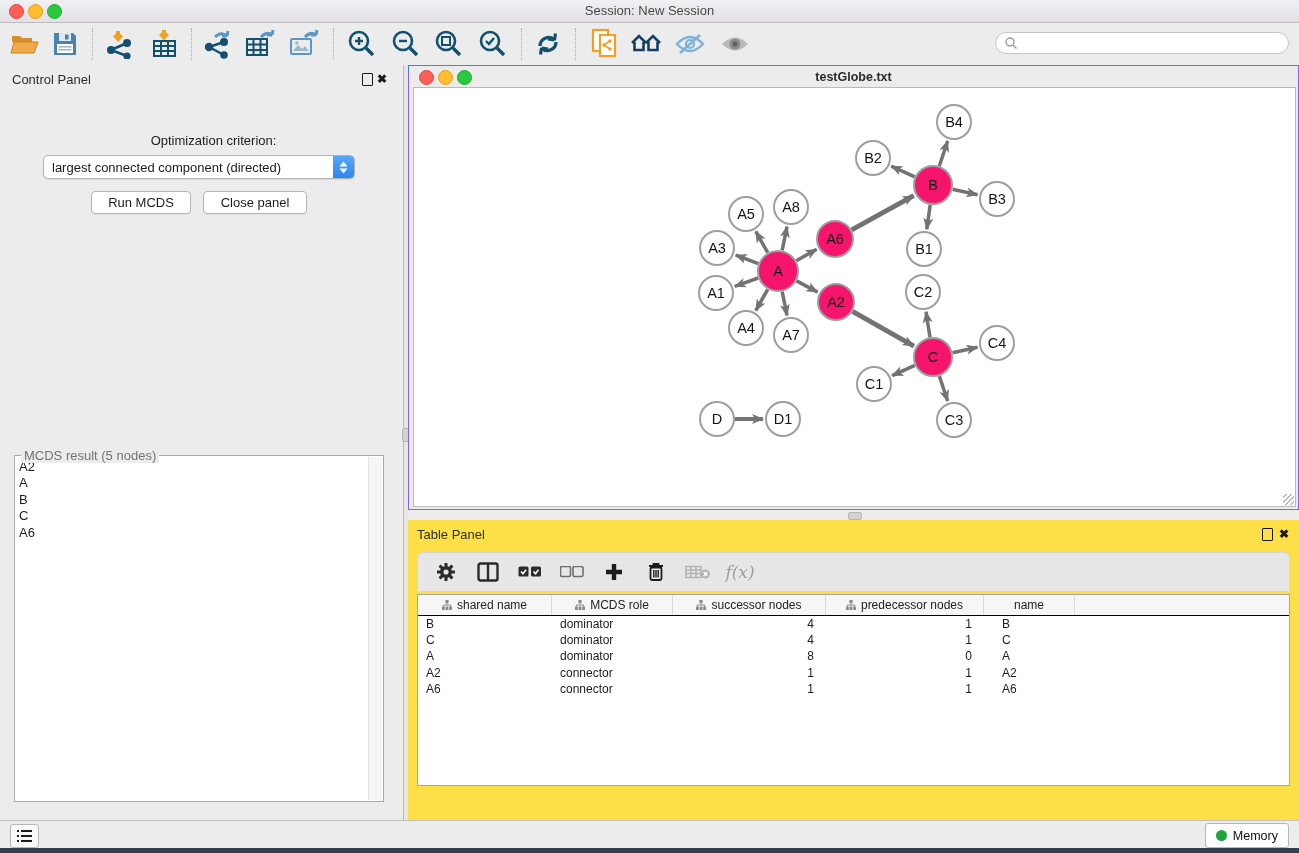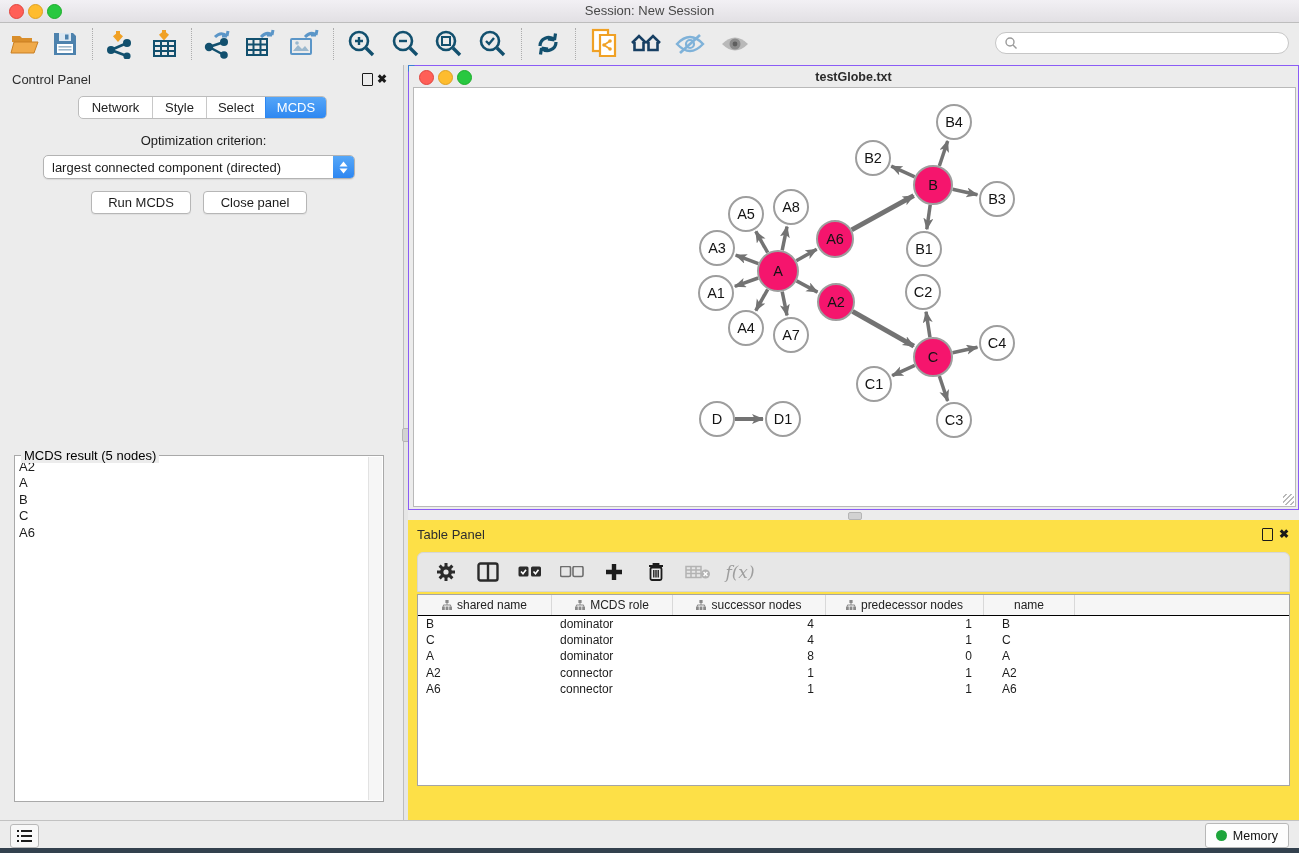--- a/index.html
+++ b/index.html
@@ -34,21 +34,21 @@
   .seg.selected{background:linear-gradient(#55a6f8,#2e87f1);color:#fff;border-left-color:#2e87f1;}
   .opt-label{font-size:13px;text-align:center;}
   .dropdown{background:#fff;border:1px solid #b3b3b3;border-radius:5px;height:24px;display:flex;
     align-items:center;box-sizing:border-box;cursor:pointer;box-shadow:0 1px 1px rgba(0,0,0,.08);}
   .dropdown .dd-text{flex:1;font-size:13px;padding-left:8px;white-space:nowrap;overflow:hidden;}
   .dd-stepper{width:21px;height:22px;background:linear-gradient(#56a7f8,#2d86f1);border-radius:0 4px 4px 0;
     display:flex;flex-direction:column;align-items:center;justify-content:center;gap:1px;}
   .btn{background:#fff;border:1px solid #b6b6b6;border-radius:4px;font-size:13px;height:21px;
     display:flex;align-items:center;justify-content:center;cursor:pointer;box-shadow:0 1px 1px rgba(0,0,0,.06);}
   .groupbox{border:1px solid #a9a9a9;background:#fff;}
-  .group-legend{position:absolute;top:-8px;left:6px;background:#ececec;padding:0 3px;font-size:13px;color:#000000;}
+  .group-legend{position:absolute;top:-8px;left:6px;background:#ececec;padding:0 3px;font-size:13px;color:#737373;}
   .mcds-list{font-size:13px;line-height:16.4px;padding:3px 0 0 4px;}
   .vscroll{position:absolute;right:1px;top:1px;bottom:1px;width:13px;background:#f6f6f6;border-left:1px solid #e2e2e2;}
   
   .vdivider{left:403px;top:65px;width:5px;height:755px;background:#e6e6e6;border-left:1px solid #bdbdbd;border-right:1px solid #cfcfcf;}
   .divider-handle{background:#d2d2d2;border:1px solid #b5b5b5;border-radius:2px;}
   
   .netwin{left:408px;top:65px;width:891px;height:445px;background:#ececec;border:1px solid #8b5cf6;box-sizing:border-box;}
   .netwin-titlebar{left:0;top:0;right:0;height:21px;background:#ececec;}
   .ntl{width:13px;height:13px;border-radius:50%;top:4px;}
   .netwin-title{top:4px;left:0;width:100%;text-align:center;font-size:12.5px;font-weight:bold;color:#2b2b2b;}
@@ -234,28 +234,22 @@
       </svg>
     <input placeholder="" style="">
   </div>
 </div>
 
 <div class="abs cpanel">
   <div class="abs panel-title" style="left:12px;top:7px">Control Panel</div>
   <div class="abs float-box" style="left:362px;top:8px"></div>
   <div class="abs win-btn" style="left:377px;top:8px;font-weight:bold">✖</div>
 
-  <div class="abs segmented" style="left:78px;top:31px">
-    <div class="seg" style="width:73px">Network</div>
-    <div class="seg" style="width:53px">Style</div>
-    <div class="seg" style="width:58px">Select</div>
-    <div class="seg selected" style="width:60px">MCDS</div>
-  </div>
-
-  <div class="abs opt-label" style="left:2px;top:68px;width:403px">Optimization criterion:</div>
+
+  <div class="abs opt-label" style="left:12px;top:68px;width:403px">Optimization criterion:</div>
 
   <div class="abs dropdown" style="left:43px;top:90px;width:312px">
     <div class="dd-text">largest connected component (directed)</div>
     <div class="dd-stepper">
       <svg width="9" height="6" viewBox="0 0 9 6">
           <path d="M0.5 5.5 L4.5 0.5 L8.5 5.5 Z" fill="#fff"></path>
         </svg>
       <svg width="9" height="6" viewBox="0 0 9 6">
           <path d="M0.5 0.5 L4.5 5.5 L8.5 0.5 Z" fill="#fff"></path>
         </svg>

